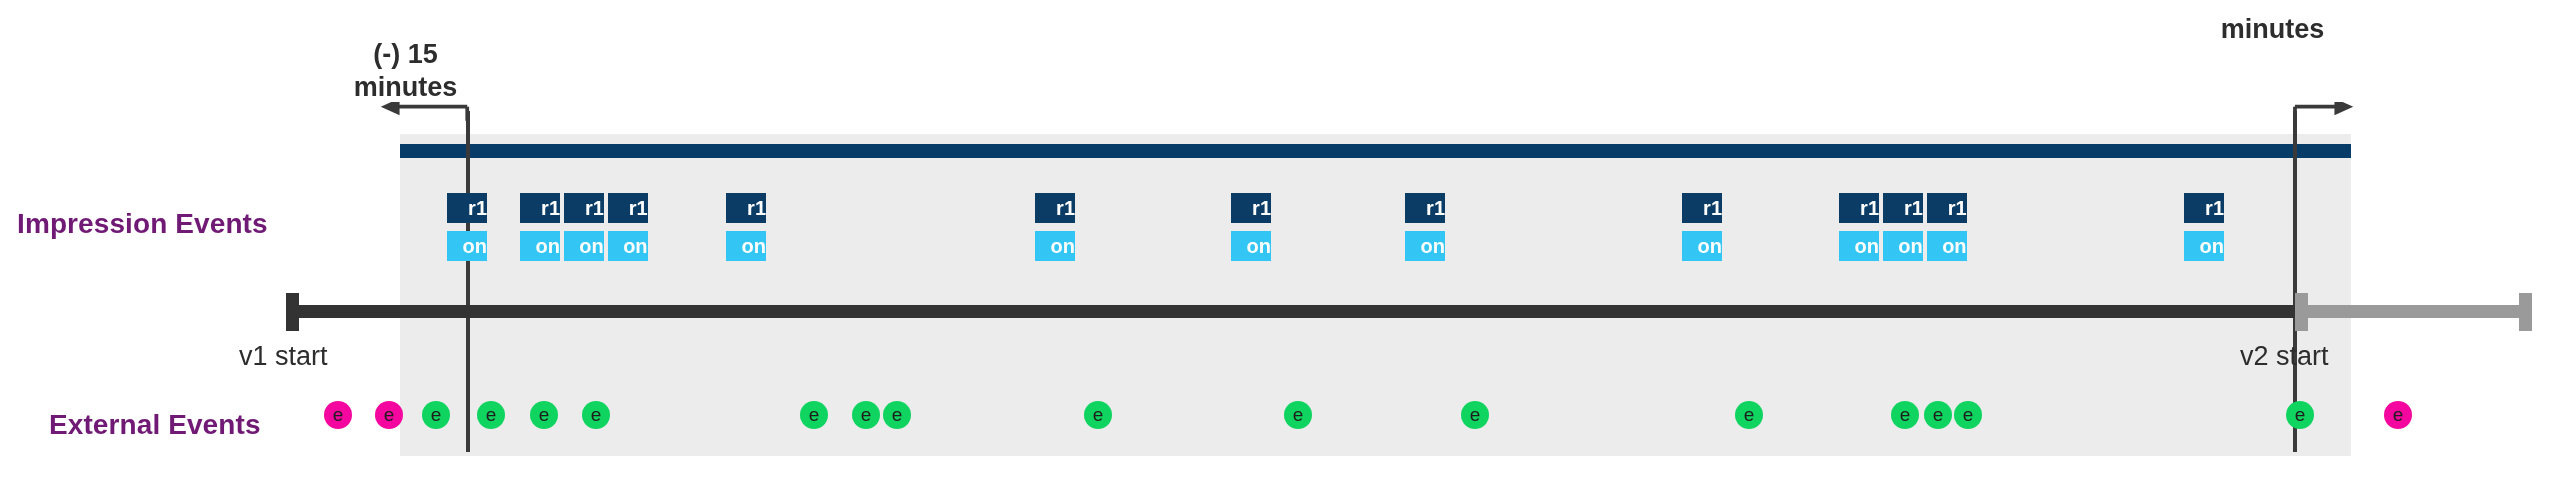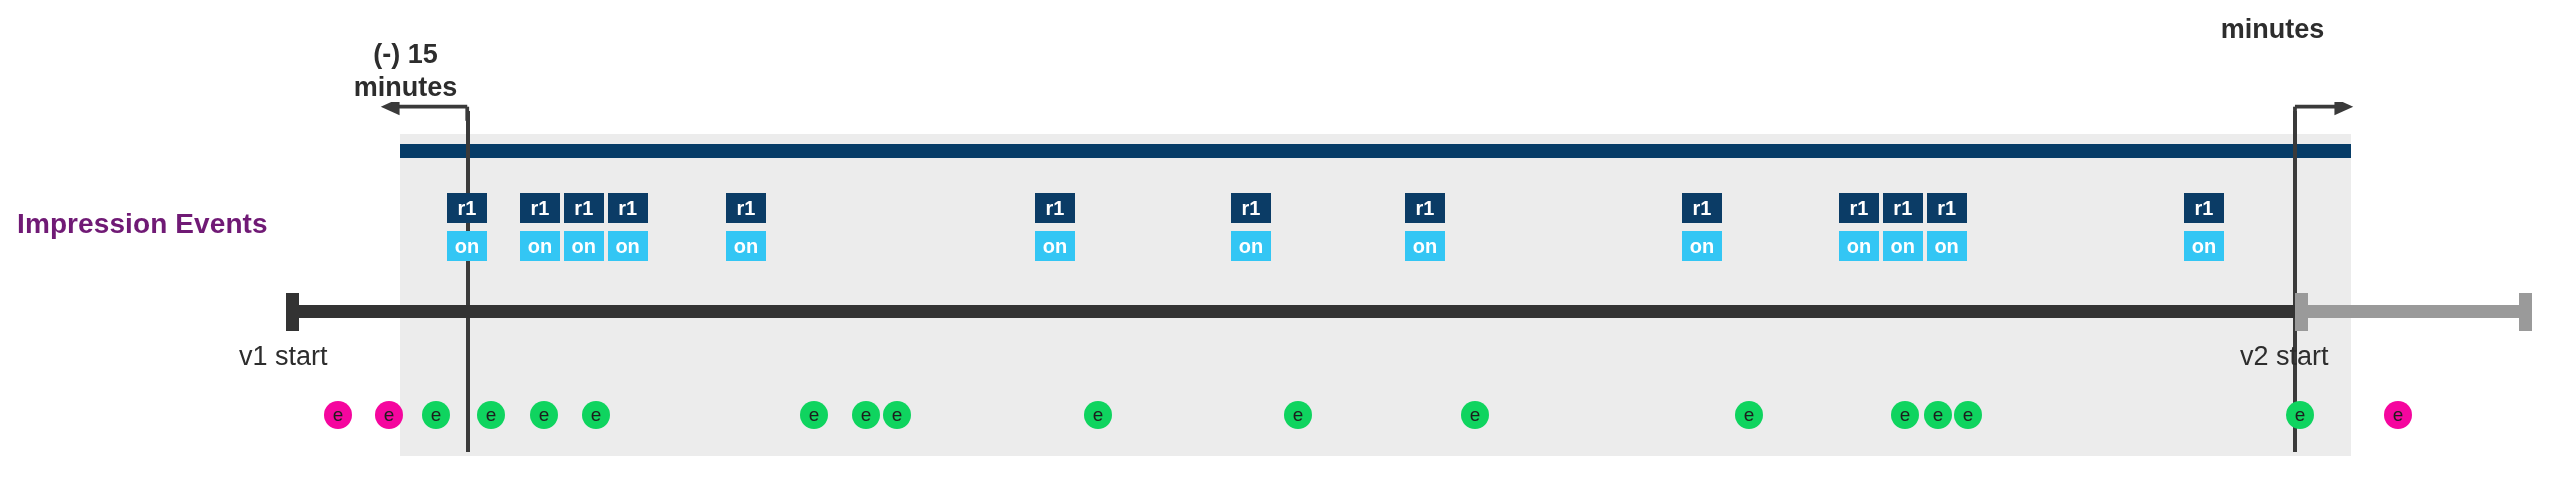--- a/index.html
+++ b/index.html
@@ -127,21 +127,21 @@
   .chip-col {
     display: inline-block;
     vertical-align: top;
     margin-right: 3.8px;
   }
   .chip-col:last-child { margin-right: 0; }
   .chip {
     width: 40px;
     height: 30px;
     line-height: 30px;
-    text-align: center;
+    text-align: right;
     font-size: 20px;
     font-weight: 700;
     color: #ffffff;
   }
   .chip.r1 { background: #0b3c66; }
   .chip.on { background: #33c6f4; margin-top: 7.5px; }
 
   
   .evt-dot {
     position: absolute;
@@ -183,20 +183,21 @@
   <svg class="abs" id="arrow-right" width="94" height="22.6" viewBox="0 0 100 24">
     <path d="M34 5 L34 20" stroke="#3a3a3a" stroke-width="4" fill="none"></path>
     <path d="M34 5 L78 5" stroke="#3a3a3a" stroke-width="4" fill="none"></path>
     <polygon points="96,5 76,-4 76,14" fill="#3a3a3a"></polygon>
   </svg>
 
   <div class="abs guide-line" id="guide-left"></div>
   <div class="abs guide-line" id="guide-right"></div>
 
   <div class="abs row-label" id="label-impression">Impression Events</div>
+  <div class="abs row-label" id="label-external">External Events</div>
 
   <div class="abs" id="v1-cap"></div>
   <div class="abs" id="v1-bar"></div>
   <div class="abs start-label" id="v1-start-label">v1 start</div>
 
   <div class="abs" id="v2-cap-left"></div>
   <div class="abs" id="v2-bar"></div>
   <div class="abs" id="v2-cap-right"></div>
   <div class="abs start-label" id="v2-start-label">v2 start</div>
 

